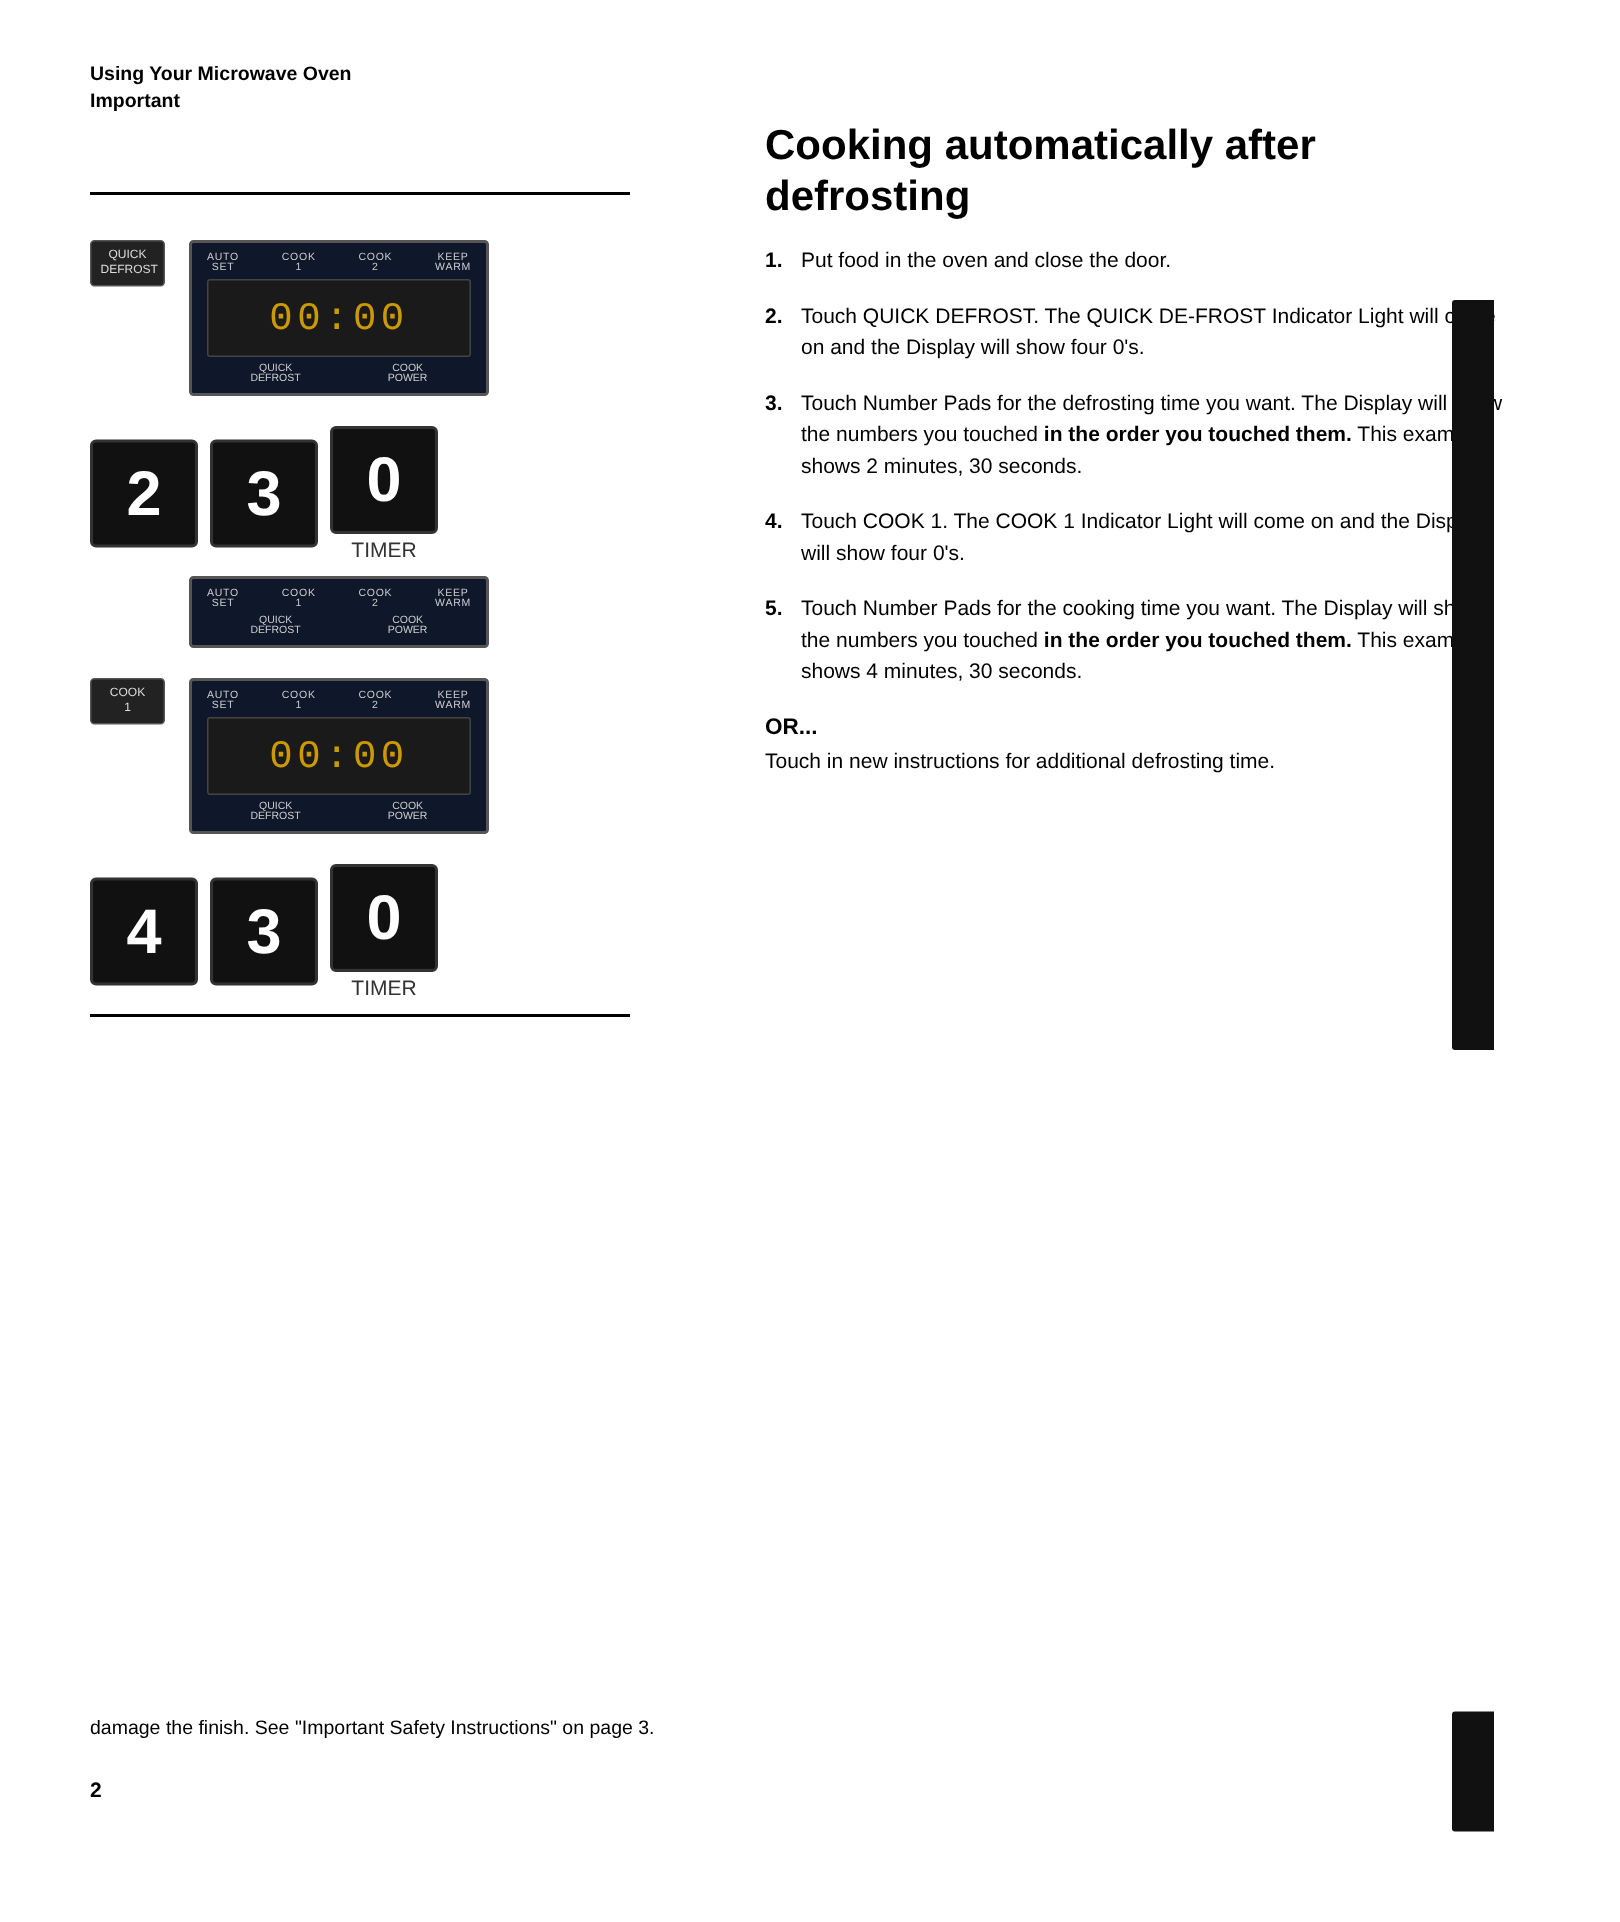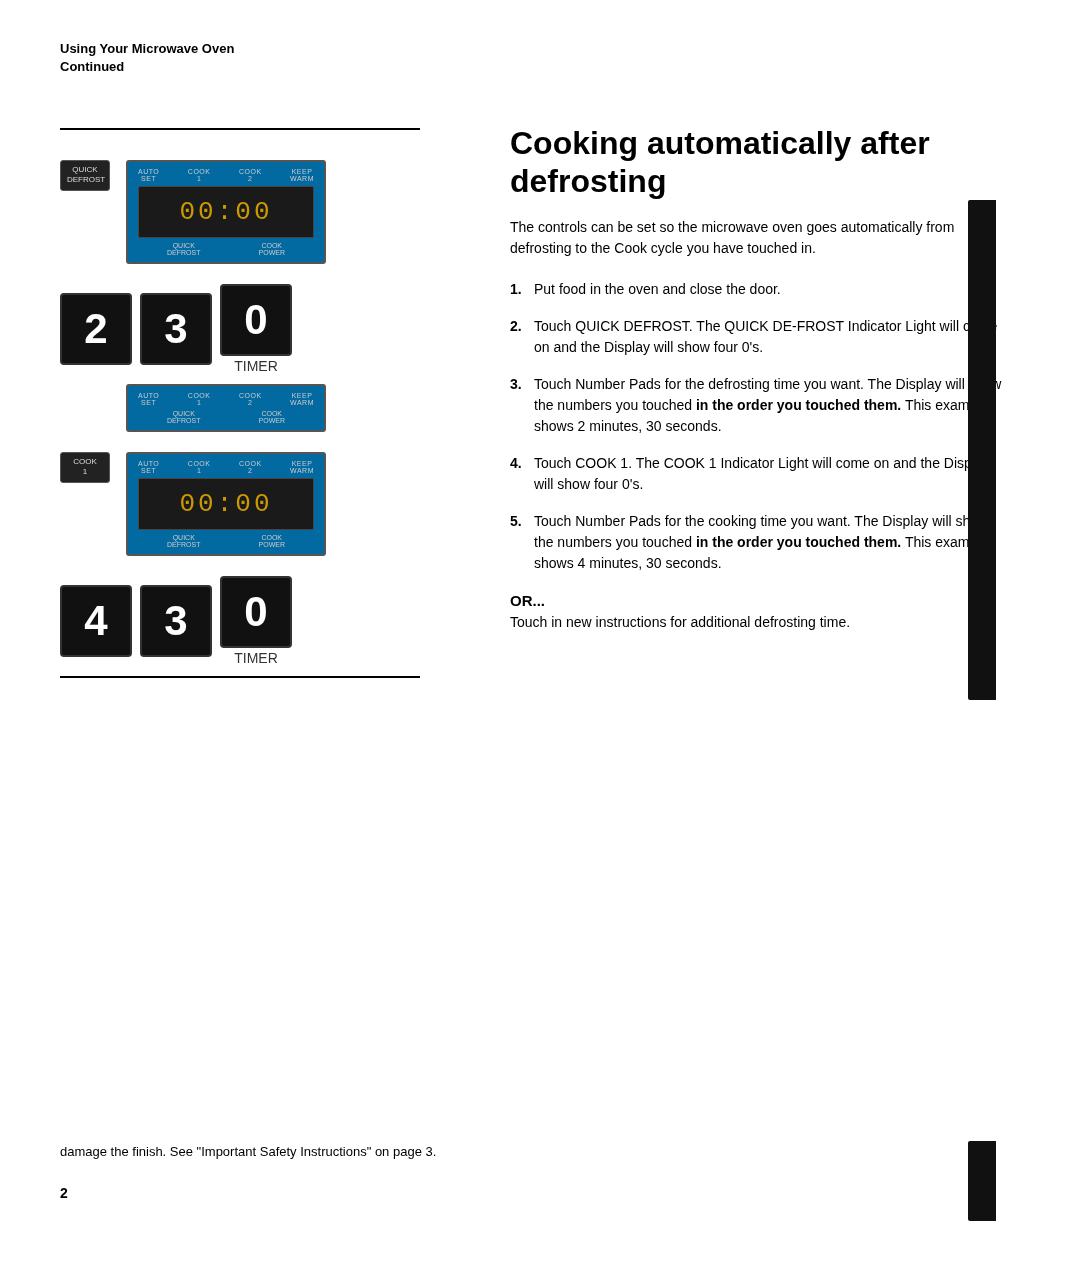--- a/index.html
+++ b/index.html
@@ -43,21 +43,21 @@
 
     .divider-line {
       width: 360px;
       height: 2px;
       background: #000;
       margin-bottom: 30px;
     }
 
     
     .microwave-panel {
-      background: #0369a1;
+      background: #0f172a;
       border: 2px solid #555;
       border-radius: 3px;
       padding: 6px 10px;
       width: 200px;
       position: relative;
     }
 
     .panel-top-labels {
       display: flex;
       justify-content: space-between;
@@ -157,25 +157,24 @@
     
     .right-column {
       position: absolute;
       left: 510px;
       top: 80px;
       width: 520px;
       padding-right: 20px;
     }
 
     .main-title {
-      font-size: 32px;
+      font-size: 28px;
       font-weight: bold;
       line-height: 1.2;
       margin-bottom: 16px;
-      margin-top: 44px;
     }
 
     .intro-text {
       font-size: 14px;
       line-height: 1.5;
       margin-bottom: 20px;
     }
 
     .step-list {
       list-style: none;
@@ -277,21 +276,21 @@
 
   </style>
 </head>
 <body>
 
 <div class="page-container">
 
   <div class="header-section">
     <div class="breadcrumb-text">
       <span>Using Your Microwave Oven</span><br>
-      <span>Continued</span>
+      <span>Important</span>
     </div>
   </div>
 
   <div class="left-column">
     <div class="divider-line"></div>
 
     <div class="panel-group">
       <div class="panel-row">
 
         <div class="small-button">
@@ -387,21 +386,20 @@
         <div class="timer-label">TIMER</div>
       </div>
     </div>
 
     <div class="divider-line" style="margin-top:10px;"></div>
 
   </div>
 
   <div class="right-column">
     <h1 class="main-title">Cooking automatically after defrosting</h1>
-    <p class="intro-text">The controls can be set so the microwave oven goes automatically from defrosting to the Cook cycle you have touched in.</p>
 
     <ol class="step-list">
 
       <li class="step-item">
         <span class="step-number">1.</span>
         <span class="step-text">Put food in the oven and close the door.</span>
       </li>
 
       <li class="step-item">
         <span class="step-number">2.</span>

